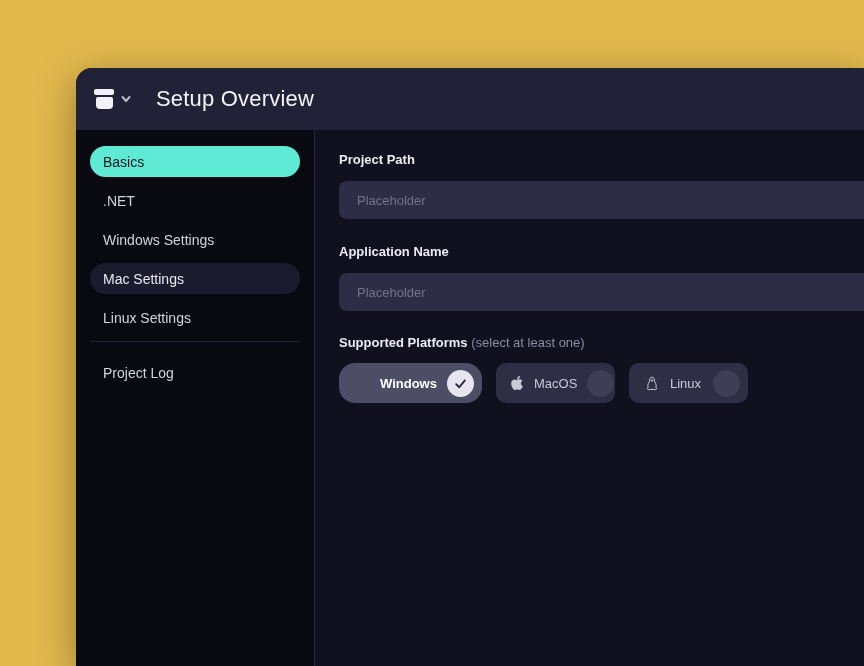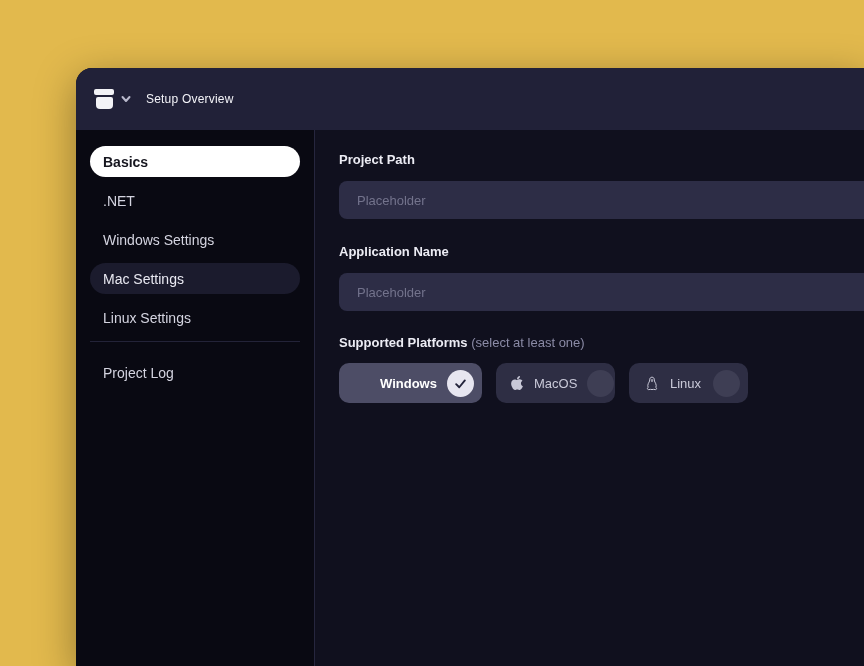--- a/index.html
+++ b/index.html
@@ -23,42 +23,42 @@
     background:#212138;
     display:flex; align-items:center;
     padding:0 18px 0 17px;
   }
   .app-menu { display:flex; align-items:center; gap:5px; cursor:pointer; }
   .archive-icon { display:flex; flex-direction:column; align-items:center; width:22px; }
   .archive-icon .lid { width:20px; height:6px; background:#f2f2f6; border-radius:2px; }
   .archive-icon .box { width:17px; height:12px; background:#f2f2f6; border-radius:2px 2px 4px 4px; margin-top:2px; }
   .chev { width:12px; height:12px; stroke:#b9b9cc; fill:none; stroke-width:2; stroke-linecap:round; stroke-linejoin:round; }
   .win-title {
-    margin-left:14px;
-    font-size:12px; font-weight:500; letter-spacing:.2px;
+    margin-left:24px;
+    font-size:22px; font-weight:500; letter-spacing:.2px;
     color:#f4f4f8;
   }
   
   .content { flex:1; display:flex; min-height:0; }
   .sidebar {
     width:239px; flex:0 0 239px;
     background:#090912;
     border-right:1px solid #26263e;
     padding:16px 14px;
   }
   .nav-item {
     height:31px; margin-bottom:8px;
     display:flex; align-items:center;
     padding:0 13px;
     border-radius:16px;
     font-size:14px; color:#d4d4e0;
     cursor:pointer;
     user-select:none;
   }
-  .nav-item.active { background:#ffffff; color:#16161f; font-weight:700; }
+  .nav-item.active { background:#5eead4; color:#16161f; font-weight:400; }
   .nav-item.highlighted { background:#1b1b2d; color:#e9e9f2;text-align:right; }
   .side-divider { height:1px; background:#232338; margin:7px 0 15px 0; border:none; }
   
   .main {
     flex:1; background:#10101e;
     padding:22px 0 0 24px;
     overflow:hidden;
   }
   .field-label {
     display:block;
@@ -81,21 +81,21 @@
   .platform-row { display:flex; gap:14px; }
   .platform-btn {
     height:40px; width:119px;
     border:none; border-radius:10px;
     background:#2e2e44;
     display:flex; align-items:center;
     padding:0 8px 0 14px; gap:10px;
     cursor:pointer;
     font-family:inherit;
   }
-  .platform-btn.selected { background:#4d4d66; width:143px; }
+  .platform-btn.selected { background:#4d4d66; width:143px;border-radius:16px; }
   .platform-btn .p-label { font-size:13px; font-weight:500; color:#c9c9d8; }
   .platform-btn.selected .p-label { color:#ffffff; font-weight:600; }
   .p-icon { display:flex; align-items:center; justify-content:center; width:17px; height:17px; color:#c9c9d8; }
   .platform-btn.selected .p-icon { color:#ffffff; }
   .win-grid { display:grid; grid-template-columns:7px 7px; grid-template-rows:7px 7px; gap:2px; }
   .win-grid i { background:#ffffff; display:block; }
   .toggle-circle {
     margin-left:auto;
     width:27px; height:27px; border-radius:50%;
     background:#3e3e54;

